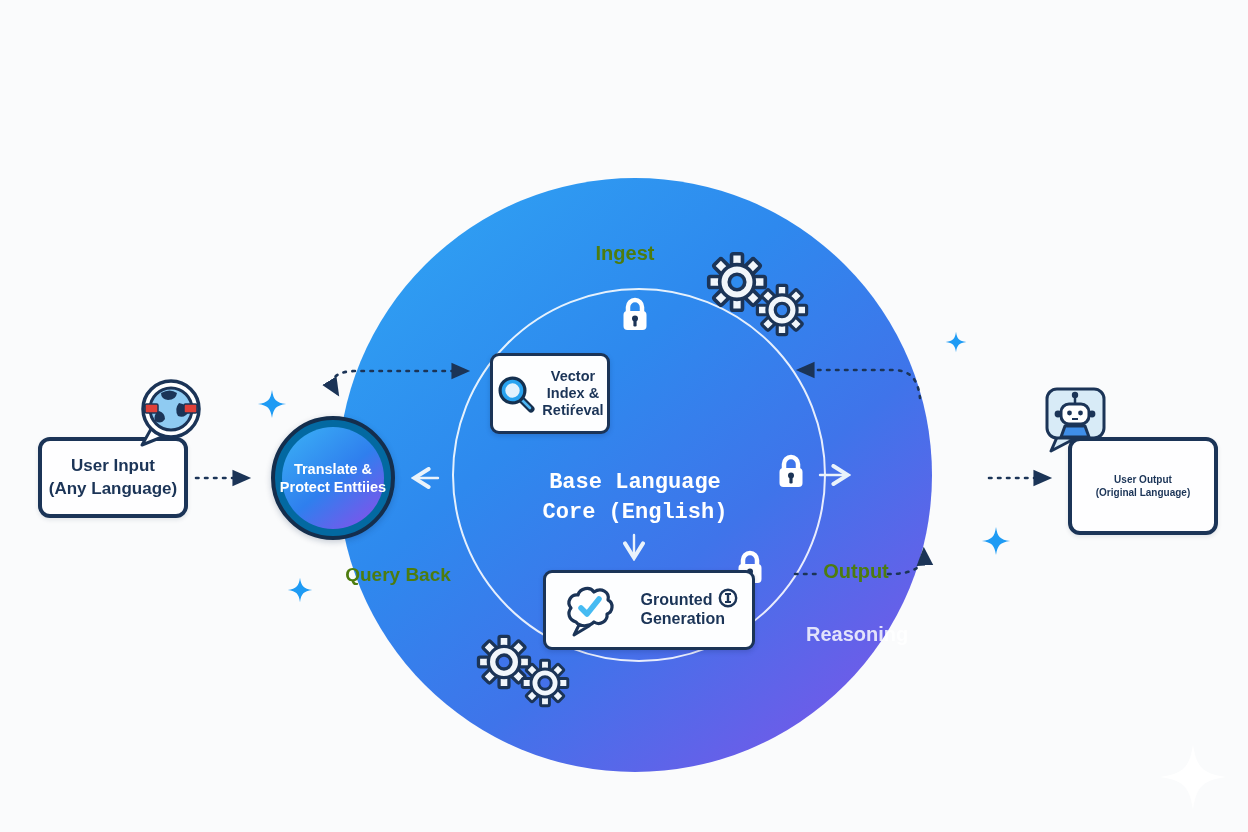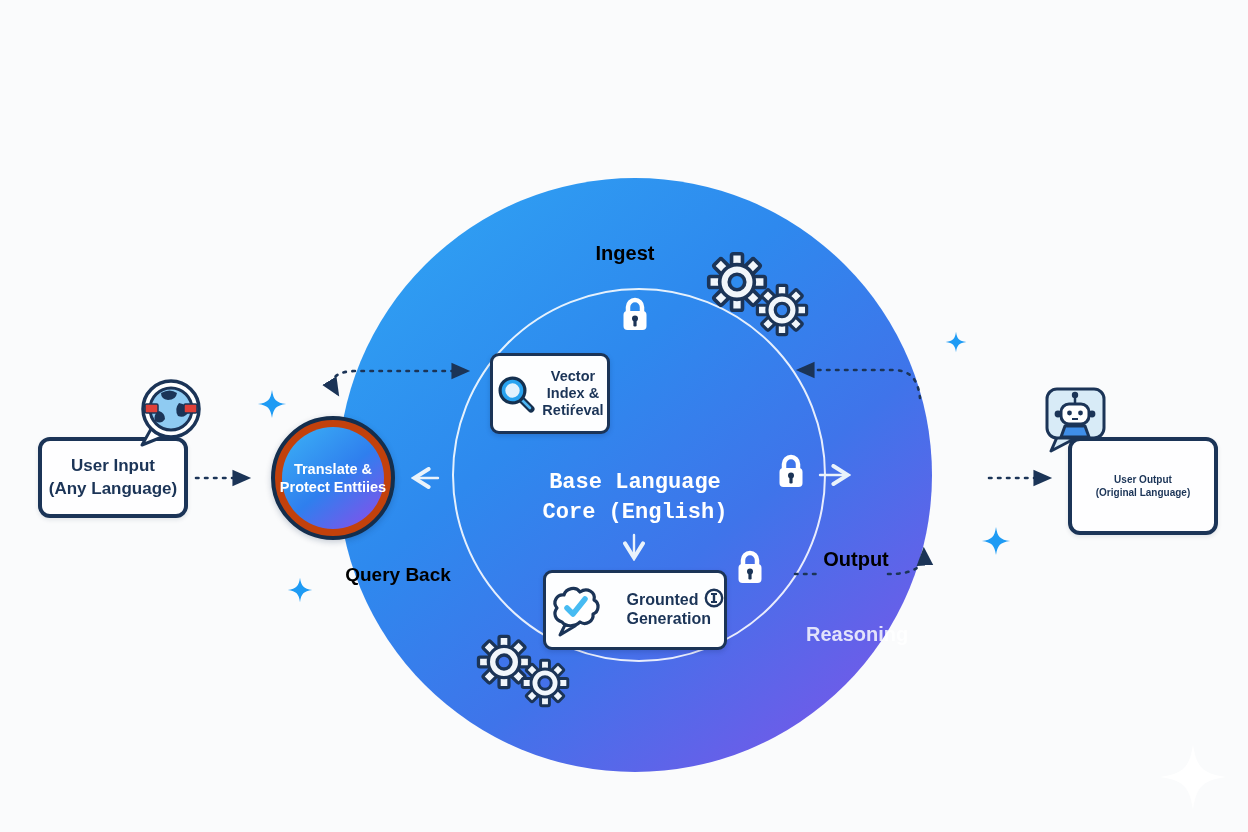--- a/index.html
+++ b/index.html
@@ -26,31 +26,31 @@
     box-sizing:border-box;
   }
   .inner-box{
     background:#fdfeff;border:3px solid #1b3457;border-radius:9px;
     display:flex;align-items:center;justify-content:center;
     color:#1b3457;font-weight:bold;box-sizing:border-box;
     box-shadow:0 2px 5px rgba(10,30,70,.18);
   }
   
   .circle-node{
-    border-radius:50%;background:#c2410c;border:4px solid #142e4d;
+    border-radius:50%;background:#0369a1;border:4px solid #142e4d;
     padding:7px;box-sizing:border-box;box-shadow:0 2px 6px rgba(10,30,70,.22);
   }
   .circle-node-inner{
     width:100%;height:100%;border-radius:50%;
     background:linear-gradient(140deg,#3bb3f6 0%,#2f7fee 52%,#8f4bea 100%);
     display:flex;align-items:center;justify-content:center;text-align:center;
     color:#fff;font-weight:bold;font-size:14.5px;line-height:1.25;
   }
   .circle-node-inner .ln{white-space:nowrap;}
-  .white-label{color:#000000;font-weight:bold;text-align:center;}
+  .white-label{color:#4d7c0f;font-weight:bold;text-align:center;}
   .core-title{
     left:500px;top:468px;width:270px;text-align:center;color:#fff;
     font-weight:bold;font-size:22px;line-height:1.35;font-family:Liberation Mono, monospace;
   }
   .box-lines .ln{white-space:nowrap;}
   .iconrow{display:flex;align-items:center;gap:6px;}
   .txtcol{text-align:center;line-height:1.18;}
 </style>
 </head>
 <body>
@@ -122,21 +122,21 @@
     </svg>
   <svg class="abs" style="left:981px;top:526px;color:#1e9bf4" width="30" height="30">
       <use href="#sparkle"></use>
     </svg>
   <svg class="abs" style="left:1158px;top:742px;color:#ffffff" width="70" height="70">
       <use href="#sparkle"></use>
     </svg>
 
   <div class="abs white-label" style="left:560px;top:242px;width:130px;font-size:20px">Ingest</div>
   <div class="abs white-label" style="left:338px;top:564px;width:120px;font-size:19px">Query Back</div>
-  <div class="abs white-label" style="left:820px;top:548px;width:72px;font-size:20px">Output</div>
+  <div class="abs white-label" style="left:820px;top:560px;width:72px;font-size:20px">Output</div>
   <div class="abs white-label" style="left:806px;top:623px;width:100px;font-size:20px;color:rgba(255,255,255,.82)">Reasoning</div>
 
   <div class="abs core-title">
     <div class="ln">Base Language</div>
     <div class="ln">Core (English)</div>
   </div>
 
   <div class="abs inner-box iconrow" style="left:490px;top:353px;width:120px;height:81px">
     <svg width="40" height="40" viewBox="0 0 40 40">
       <line x1="25" y1="25" x2="35" y2="35" stroke="#15304f" stroke-width="7" stroke-linecap="round"></line>
@@ -145,21 +145,21 @@
       <circle cx="16.5" cy="16.5" r="9" fill="#e3f2fd" stroke="#29a3f0" stroke-width="3.6"></circle>
     </svg>
     <div class="txtcol box-lines" style="font-size:14.5px">
       <div class="ln">Vector</div>
       <div class="ln">Index &amp;</div>
       <div class="ln">Retiŕeval</div>
     </div>
   </div>
 
 
-  <div class="abs inner-box iconrow" style="left:543px;top:570px;width:184px;height:80px;gap:24px">
+  <div class="abs inner-box iconrow" style="left:543px;top:570px;width:212px;height:80px;gap:24px">
     <svg width="56" height="54" viewBox="0 0 56 54">
       <path d="M18 42 L13 52 L28 43 Z" fill="#ffffff" stroke="#1b3457" stroke-width="3" stroke-linejoin="round"></path>
       <path d="M15 39 C8 37 6 30 10 25 C5 19 10 11 17 12 C19 5 29 3 33 9 C40 4 49 9 47 17 C53 20 52 29 46 31 C47 38 39 43 33 39 C28 44 19 44 15 39 Z" fill="#ffffff" stroke="#1b3457" stroke-width="3.2" stroke-linejoin="round"></path>
       <path d="M20 25 L26 31 L38 16" fill="none" stroke="#47bbf2" stroke-width="5.5" stroke-linecap="round" stroke-linejoin="round"></path>
     </svg>
     <div class="txtcol box-lines" style="font-size:16px;text-align:left">
       <div class="iconrow" style="gap:5px;justify-content:flex-start">
         <span class="ln">Grounted</span>
         <svg width="20" height="20" viewBox="0 0 20 20" style="margin-top:-6px">
           <circle cx="10" cy="10" r="8.2" fill="none" stroke="#1b3457" stroke-width="2.4"></circle>

